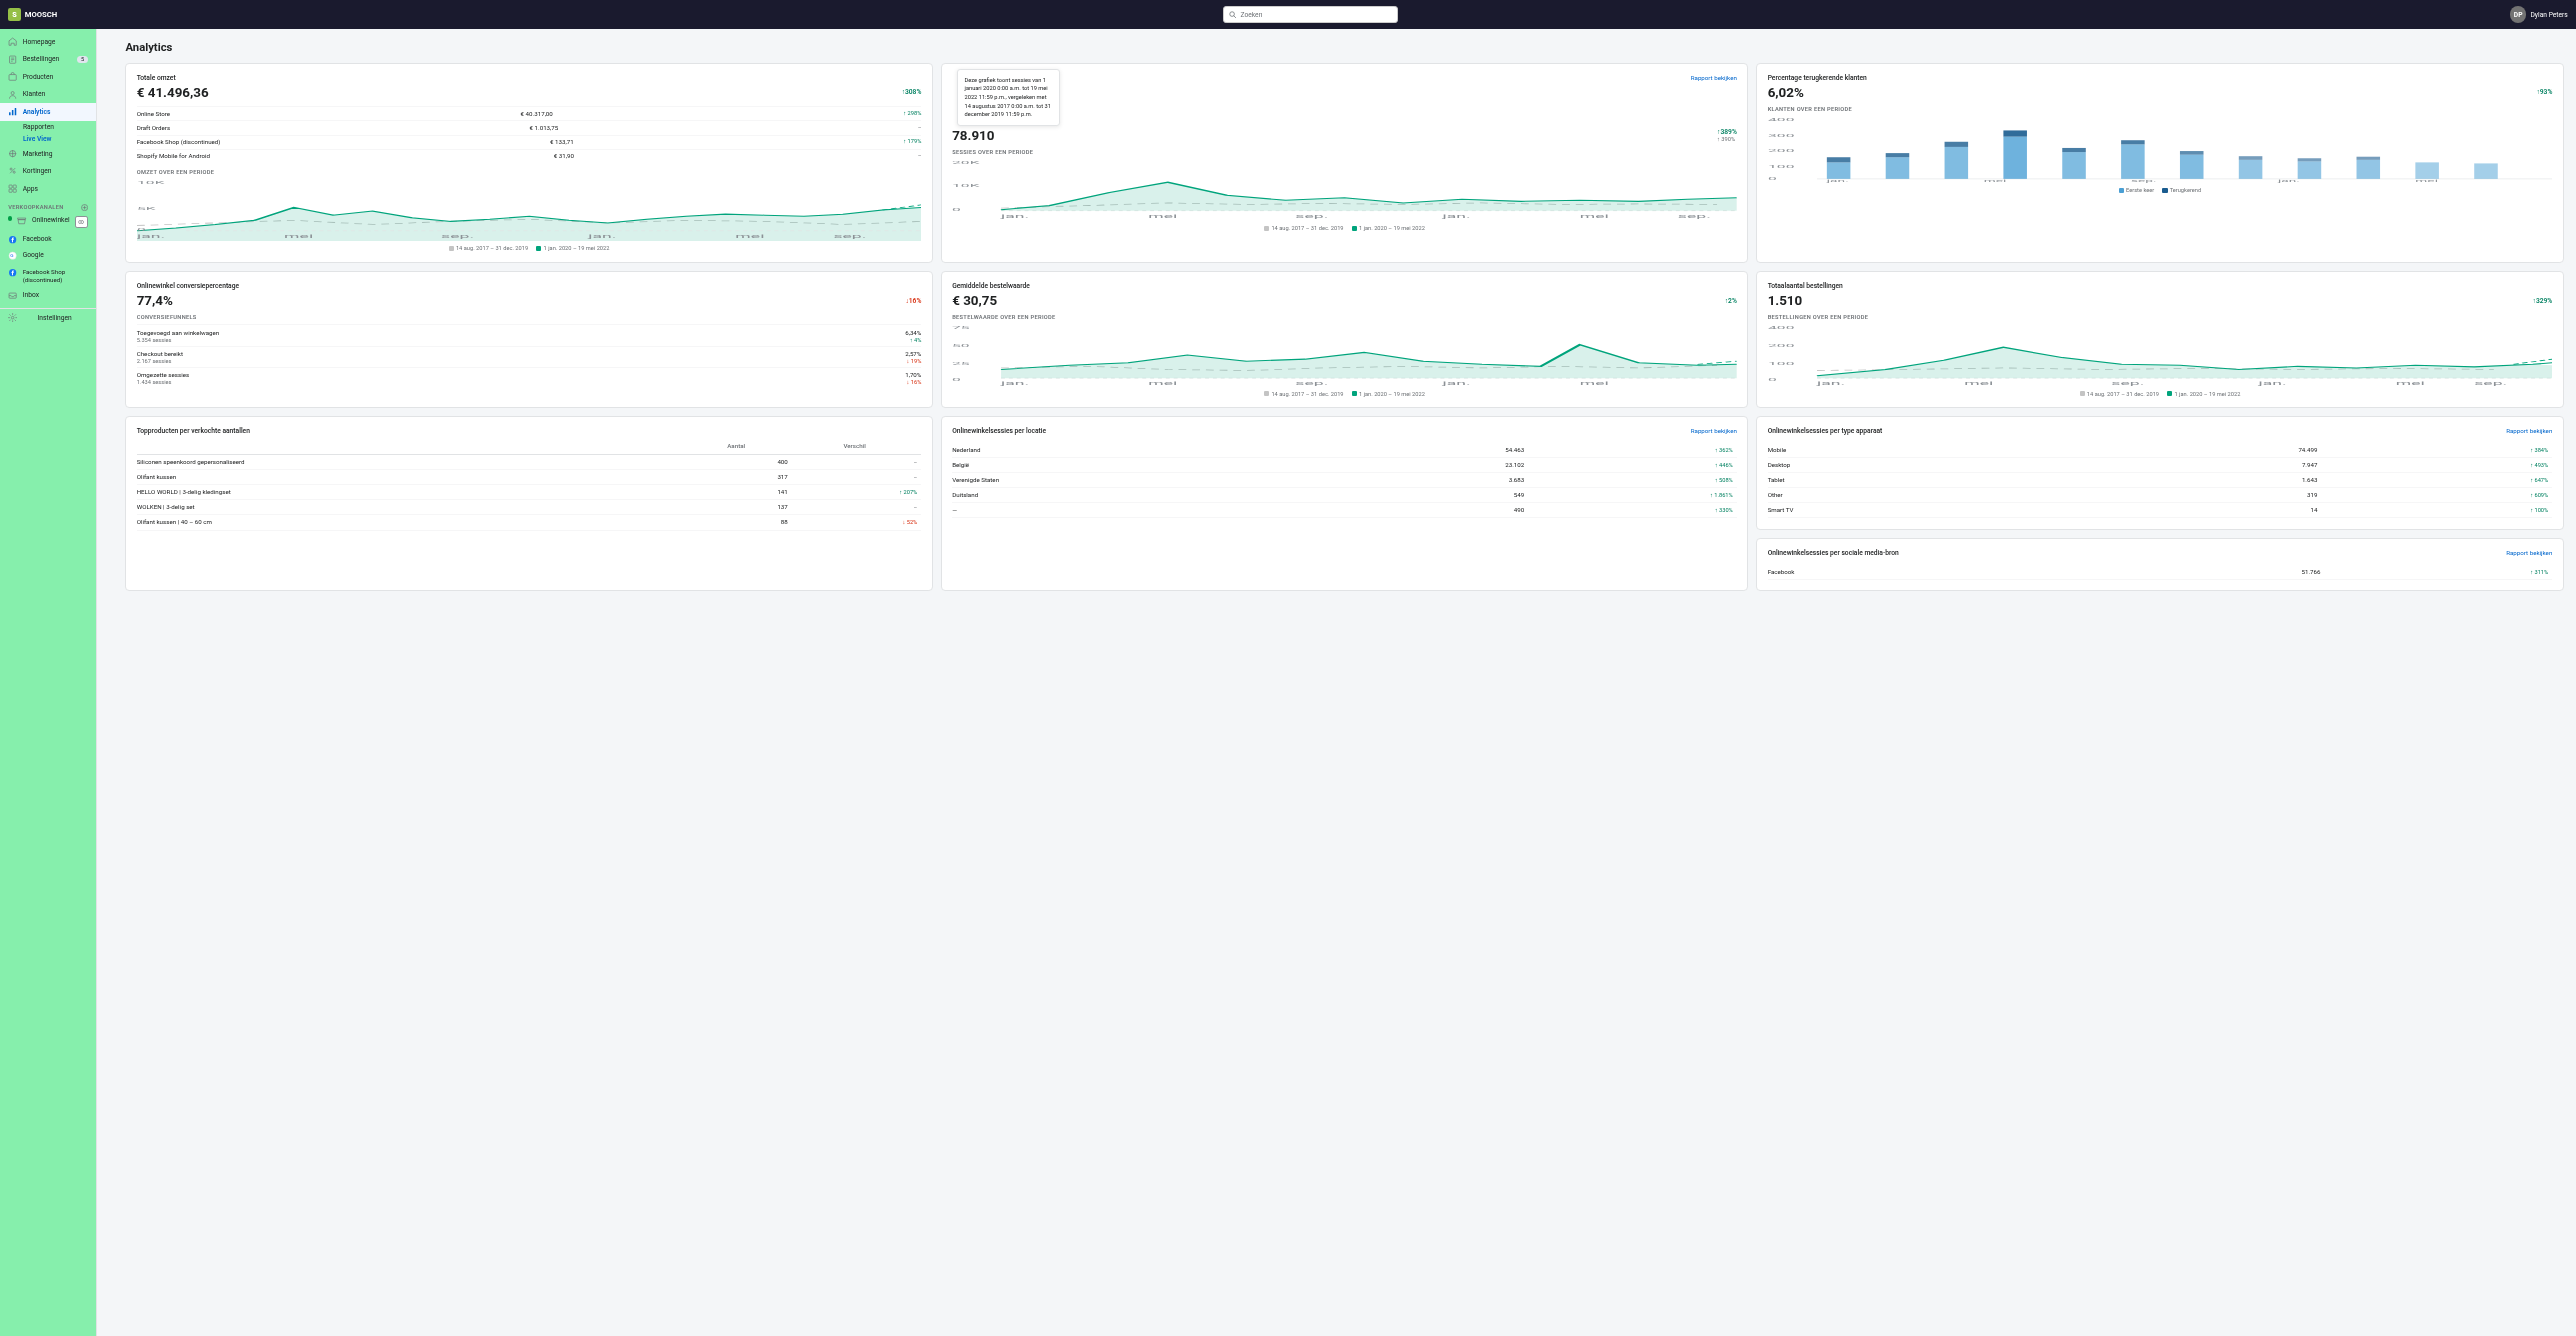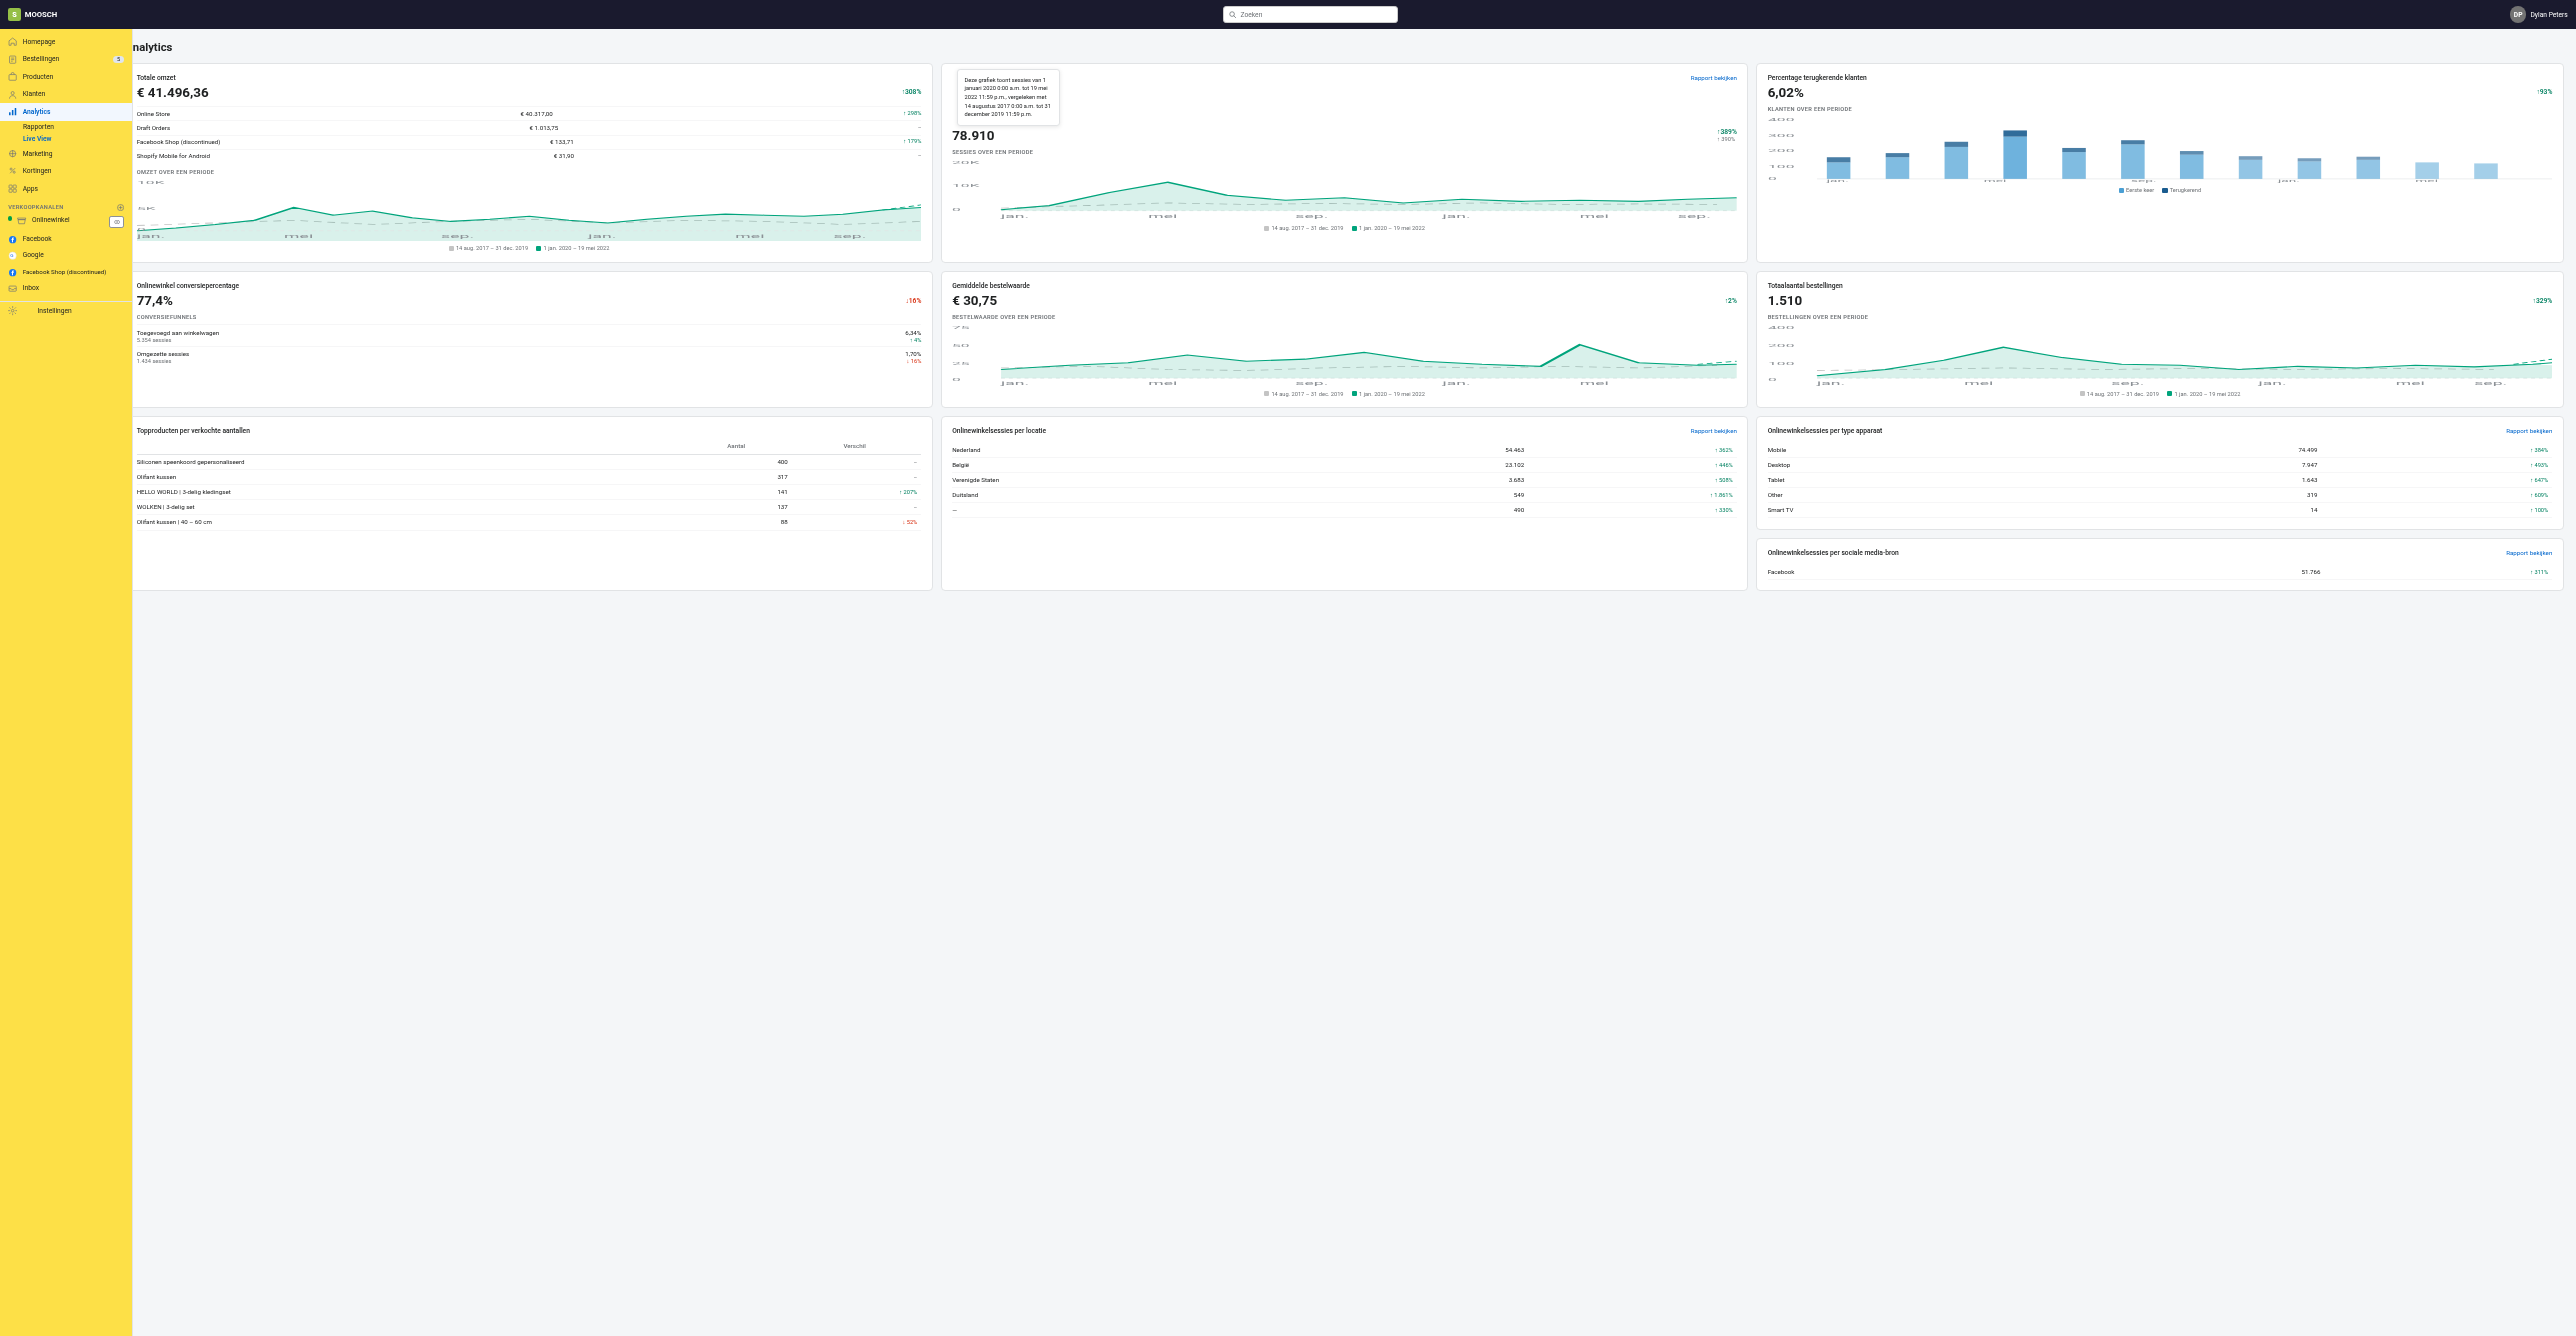--- a/index.html
+++ b/index.html
@@ -64,22 +64,22 @@
       display: flex; align-items: center; justify-content: center;
       color: #fff;
       font-weight: 700;
       font-size: 6.7px;
     }
 
     
     .sidebar {
       position: fixed;
       top: 29px; left: 0; bottom: 0;
-      width: 133px;
-      background: #fde047;
+      width: 97px;
+      background: #86efac;
       border-right: 0.5px solid #e1e3e5;
       overflow-y: auto;
       z-index: 99;
       padding: 4.1px 0;
     }
     .sidebar-item {
       display: flex;
       align-items: center;
       padding: 4.1px 8.2px;
       gap: 5.2px;
@@ -664,20 +664,30 @@
       </div>
       <div class="section-label">CONVERSIEFUNNELS</div>
       <div class="funnel-row">
         <div>
           <div class="funnel-label">Toegevoegd aan winkelwagen</div>
           <div class="funnel-sublabel">5.354 sessies</div>
         </div>
         <div style="text-align:right;">
           <div class="funnel-pct">6,34%</div>
           <div class="funnel-change up">↑ 4%</div>
+        </div>
+      </div>
+      <div class="funnel-row">
+        <div>
+          <div class="funnel-label">Checkout bereikt</div>
+          <div class="funnel-sublabel">2.167 sessies</div>
+        </div>
+        <div style="text-align:right;">
+          <div class="funnel-pct">2,57%</div>
+          <div class="funnel-change down">↓ 19%</div>
         </div>
       </div>
       <div class="funnel-row">
         <div>
           <div class="funnel-label">Omgezette sessies</div>
           <div class="funnel-sublabel">1.434 sessies</div>
         </div>
         <div style="text-align:right;">
           <div class="funnel-pct">1,70%</div>
           <div class="funnel-change down">↓ 16%</div>

